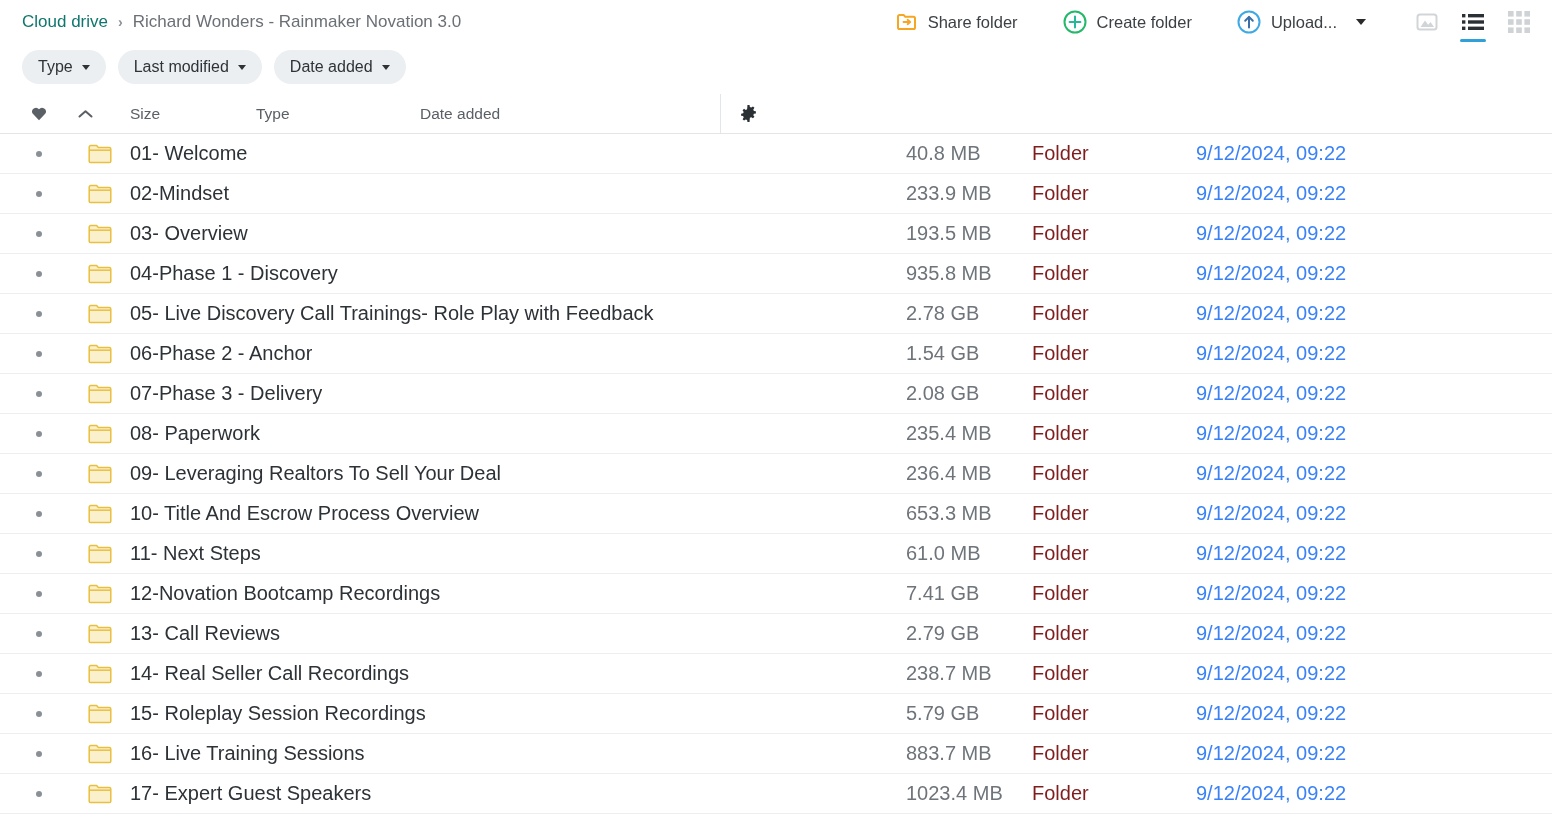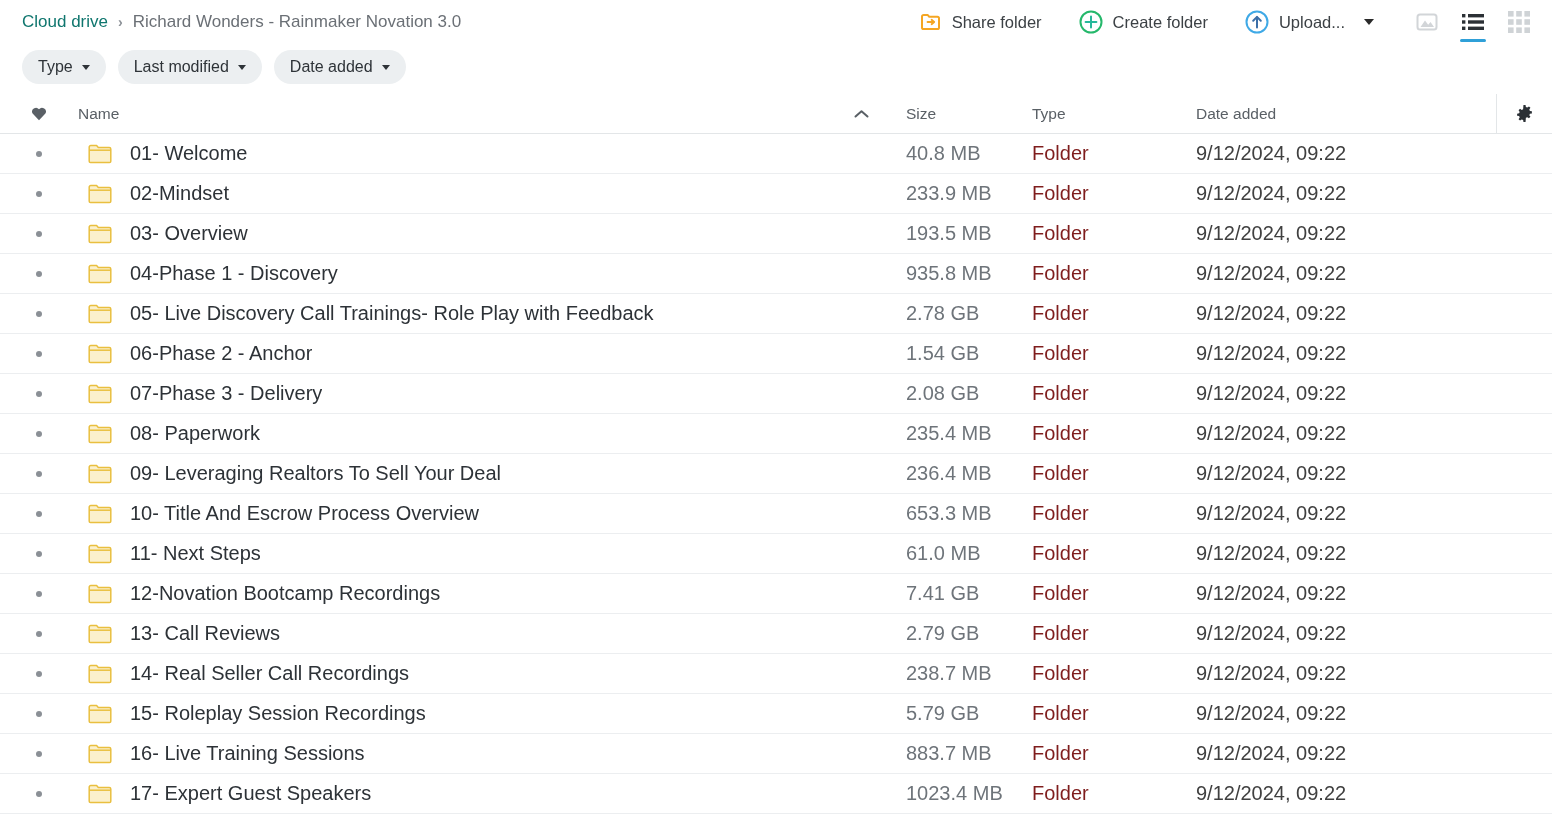--- a/index.html
+++ b/index.html
@@ -20,21 +20,21 @@
     align-items: center;
     padding: 0 0 0 22px;
   }
   .breadcrumb { display: flex; align-items: center; gap: 10px; font-size: 17px; }
   .crumb-root { color: #0f766e; cursor: pointer; }
   .crumb-sep { color: #8d9298; font-size: 14px; font-weight: bold; }
   .crumb-current { color: #6b7076; }
 
   .topactions {
     position: absolute; right: 12px; top: 0;
-    height: 44px; display: flex; align-items: center; gap: 8px;
+    height: 44px; display: flex; align-items: center; gap: 16px;
   }
   .taction {
     display: flex; align-items: center; gap: 9px;
     padding: 4px 14px; cursor: pointer;
     font-size: 16.5px; color: #3c4145; white-space: nowrap;
   }
   .taction-label { font-size: 16.5px; color: #3c4145; }
 
   .ico { display: inline-flex; align-items: center; justify-content: center; flex: none; }
 
@@ -72,21 +72,21 @@
     display: flex; align-items: center;
     height: 40px; border-bottom: 1px solid #eceef0;
     font-size: 20px; cursor: pointer;
   }
 
   .c-fav   { width: 78px; display: flex; align-items: center; justify-content: center; flex: none; }
   .c-name  { flex: 1 1 auto; display: flex; align-items: center; min-width: 0; }
   .c-sort  { width: 52px; display: flex; align-items: center; justify-content: flex-start; flex:none;}
   .c-size  { width: 126px; flex: none; color: #6e747a; }
   .c-type  { width: 164px; flex: none; color: #7f1d1d; }
-  .c-date  { width: 300px; flex: none; color: #404040; }
+  .c-date  { width: 300px; flex: none; color: #3b82f6; }
   .c-gear  { width: 56px; flex: none; display: flex; align-items: center; justify-content: center; }
 
   .hrow .c-size, .hrow .c-type, .hrow .c-date { color: #5a6066; }
 
   .dot { width: 6px; height: 6px; border-radius: 50%; background: #8b9096; }
 
   .foldericon { margin-right: 18px; margin-left: 10px; flex: none; display: flex; }
   .fname { color: #2d3237; white-space: nowrap; overflow: hidden; text-overflow: ellipsis; }
 
   .hrow .c-gear { border-left: 1px solid #e3e6e8; height: 40px; }
@@ -189,23 +189,20 @@
 </div>
 
 <div class="table">
 
   <div class="hrow">
     <div class="c-fav">
       <svg width="16" height="15" viewBox="0 0 16 15">
         <path d="M8 14.2 1.6 7.6A3.9 3.9 0 0 1 8 3.2a3.9 3.9 0 0 1 6.4 4.4z" fill="#5a6066"></path>
       </svg>
     </div>
-    <div class="c-name">
-      <span>Name</span>
-    </div>
     <div class="c-sort">
       <svg width="15" height="10" viewBox="0 0 15 10">
         <path d="M1.5 7.5 7.5 2.2l6 5.3" fill="none" stroke="#5a6066" stroke-width="2" stroke-linecap="round" stroke-linejoin="round"></path>
       </svg>
     </div>
     <div class="c-size">Size</div>
     <div class="c-type">Type</div>
     <div class="c-date">Date added</div>
     <div class="c-gear">
       <svg width="19" height="19" viewBox="0 0 20 20">

